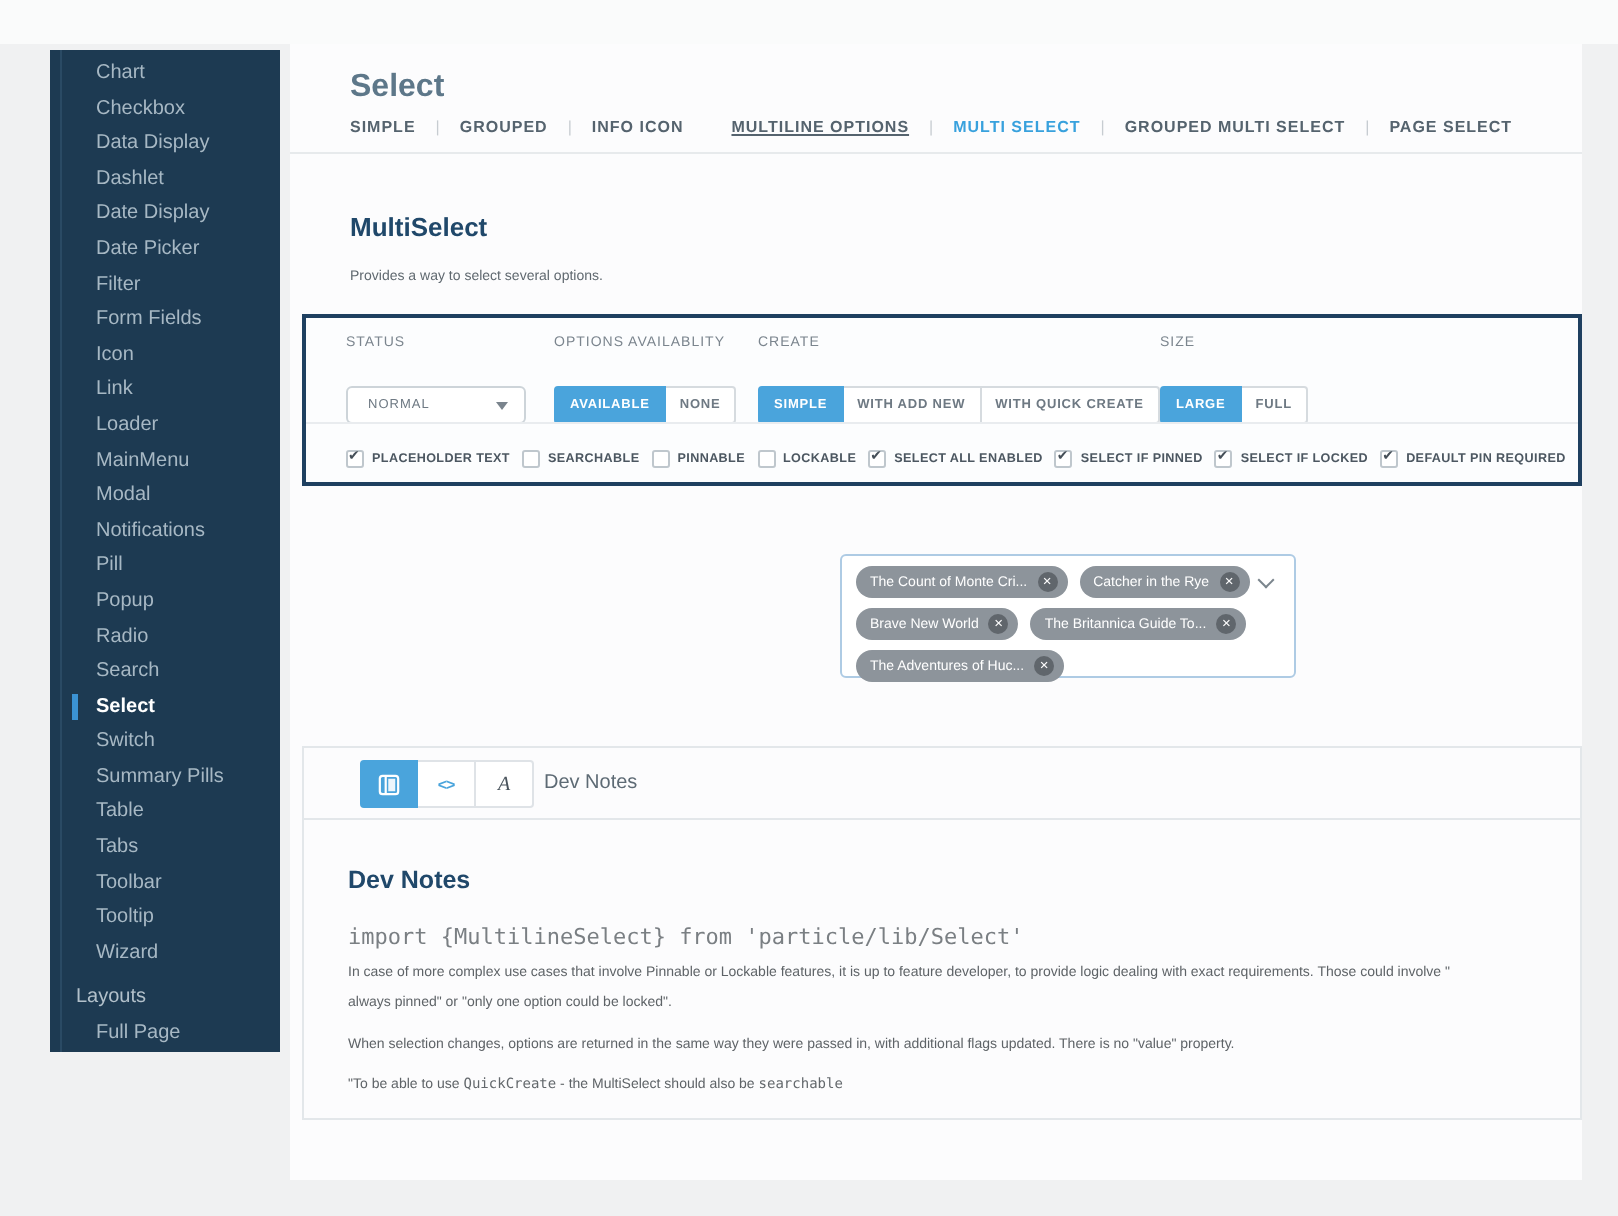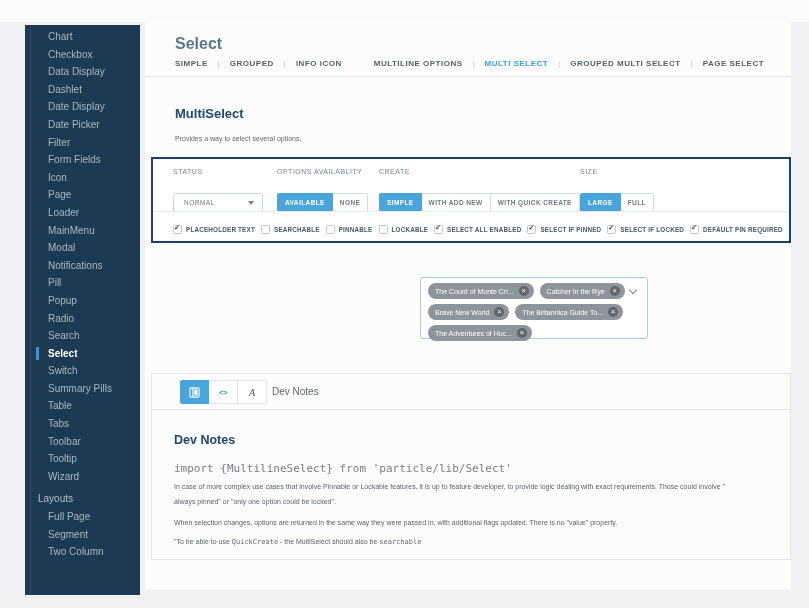--- a/index.html
+++ b/index.html
@@ -3,36 +3,36 @@
 <meta charset="utf-8">
 <style>
   * { margin:0; padding:0; box-sizing:border-box; }
   html,body { width:809px; height:608px; overflow:hidden; }
   body { font-family:"Liberation Sans","DejaVu Sans",sans-serif; background:#f0f1f2; position:relative; }
   .mono { font-family:"DejaVu Sans Mono","Liberation Mono",monospace; }
 
   .top-band { position:absolute; left:0; top:0; width:809px; height:22px; background:#fafbfb; }
 
   
-  .sidebar { position:absolute; left:25px; top:25px; width:115px; height:570px; background:#1d3a52; overflow:hidden; }
+  .sidebar { position:absolute; left:25px; top:25px; width:115px; height:501px; background:#1d3a52; overflow:hidden; }
   .sb-scrollline { position:absolute; left:5px; top:0; width:1px; height:100%; background:#2a4a64; }
   .sb-list { position:absolute; left:0; top:3px; width:100%; }
   .sb-item { position:relative; line-height:17.6px; font-size:10px; color:#a7b8c4; padding-left:23px; white-space:nowrap; cursor:pointer; }
   .sb-item.active { color:#ffffff; font-weight:bold; }
   .sb-item.active .sb-accent { display:block; }
   .sb-accent { display:none; position:absolute; left:11px; top:2px; width:2.5px; height:13px; background:#3b93d4; }
   .sb-section { line-height:17.6px; font-size:10px; color:#b2c0ca; padding-left:13px; margin-top:5px; white-space:nowrap; }
 
   
   .card { position:absolute; left:145px; top:22px; width:646px; height:568px; background:#fcfcfd; }
   .page-title { position:absolute; left:30px; top:13px; font-size:16px; color:#5d7789; }
   .tabbar { position:absolute; left:30px; top:37px; display:flex; align-items:center; gap:10px; white-space:nowrap; }
   .tab { font-size:8px; font-weight:bold; letter-spacing:.5px; color:#55636e; cursor:pointer; }
   .tab.active { color:#38a1dd; }
-  .tab.gap-left { margin-left:22px; }
+  .tab.gap-left { margin-left:14px;text-decoration:underline; }
   .tab-sep { font-size:8px; color:#c7ccd1; }
   .hdr-divider { position:absolute; left:0; top:54px; width:100%; height:1px; background:#e7eaec; }
 
   .story-title { position:absolute; left:30px; top:84px; font-size:13px; font-weight:bold; color:#20486a; }
   .story-desc { position:absolute; left:30px; top:113px; font-size:7px; color:#5f686f; }
 
   
   .knobs { position:absolute; left:6px; top:135px; width:640px; height:86px; border:2px solid #1f4060; background:#fcfdfe; }
   .knob-col { position:absolute; top:9px; }
   .knob-label { font-size:7px; letter-spacing:.5px; color:#7b858e; white-space:nowrap; }
@@ -89,21 +89,21 @@
   <div class="sb-list">
     <div class="sb-item"><span>Chart</span></div>
     <div class="sb-item"><span>Checkbox</span></div>
     <div class="sb-item"><span>Data Display</span></div>
     <div class="sb-item"><span>Dashlet</span></div>
     <div class="sb-item"><span>Date Display</span></div>
     <div class="sb-item"><span>Date Picker</span></div>
     <div class="sb-item"><span>Filter</span></div>
     <div class="sb-item"><span>Form Fields</span></div>
     <div class="sb-item"><span>Icon</span></div>
-    <div class="sb-item"><span>Page</span></div>
+    <div class="sb-item"><span>Link</span></div>
     <div class="sb-item"><span>Loader</span></div>
     <div class="sb-item"><span>MainMenu</span></div>
     <div class="sb-item"><span>Modal</span></div>
     <div class="sb-item"><span>Notifications</span></div>
     <div class="sb-item"><span>Pill</span></div>
     <div class="sb-item"><span>Popup</span></div>
     <div class="sb-item"><span>Radio</span></div>
     <div class="sb-item"><span>Search</span></div>
     <div class="sb-item active"><span class="sb-accent"></span><span>Select</span></div>
     <div class="sb-item"><span>Switch</span></div>

